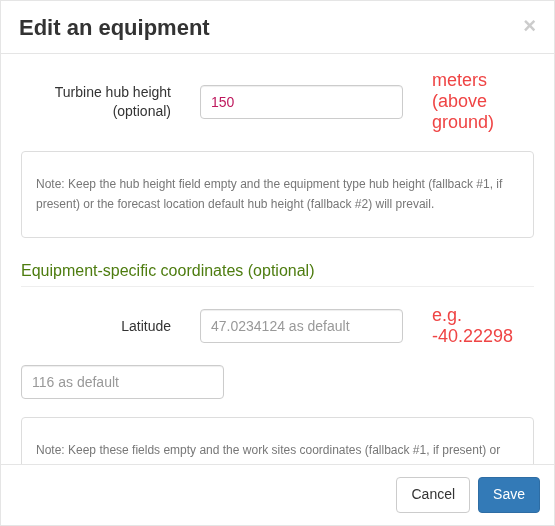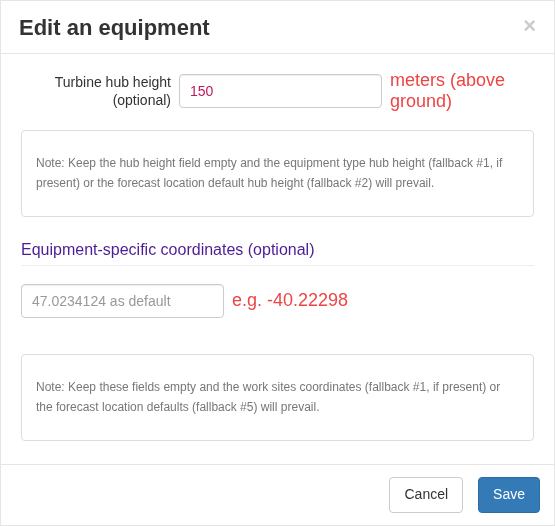--- a/index.html
+++ b/index.html
@@ -50,21 +50,21 @@
     overflow-y: scroll;
     padding: 16px 20px 8px 20px;
   }
   
   .modal-body::-webkit-scrollbar { width: 14px; }
   .modal-body::-webkit-scrollbar-track { background: #fafafa; }
   .modal-body::-webkit-scrollbar-thumb { background: #c6c6c6; border: 3px solid #fafafa; border-radius: 0; }
   .form-row {
     display: flex;
     align-items: center;
-    gap: 8px;
+    gap: 29px;
     margin-bottom: 18px;
   }
   .form-label {
     flex: 0 0 150px;
     text-align: right;
     color: #333;
     line-height: 1.3;
   }
   .form-input {
     flex: 0 0 160px;
@@ -87,34 +87,34 @@
     border: 1px solid #ddd;
     border-radius: 4px;
     padding: 22px 14px;
     color: #777;
     font-size: 12px;
     line-height: 1.7;
     margin: 0 0 24px 0;
   }
   .section-header {
     font-size: 16px;
-    color: #4c1d95;
+    color: #4d7c0f;
     margin: 8px 0 6px 0;
   }
   .section-rule {
     border: none;
     border-top: 1px solid #eee;
     margin: 6px 0 18px 0;
   }
   .modal-footer {
     border-top: 1px solid #e5e5e5;
     padding: 12px 14px;
     display: flex;
     justify-content: flex-end;
-    gap: 15px;
+    gap: 8px;
     background: #fff;
   }
   .btn {
     display: inline-block;
     padding: 7px 14px;
     font-size: 14px;
     line-height: 1.4;
     border-radius: 4px;
     cursor: pointer;
     border: 1px solid transparent;
@@ -149,26 +149,28 @@
         <input type="text" class="form-input" value="150" style="">
         <span class="form-help">meters (above ground)</span>
       </div>
 
       <div class="note-box">Note: Keep the hub height field empty and the equipment type hub height (fallback #1, if present) or the forecast location default hub height (fallback #2) will prevail.</div>
 
       <div class="section-header">Equipment-specific coordinates (optional)</div>
       <hr class="section-rule">
 
       <div class="form-row">
+        <label class="form-label">Latitude</label>
         <input type="text" class="form-input" placeholder="47.0234124 as default" style="">
         <span class="form-help">e.g. -40.22298</span>
       </div>
 
 
       <div class="form-row">
+        <input type="text" class="form-input" placeholder="116 as default" style="">
       </div>
 
       <div class="note-box" style="margin-bottom:8px;">Note: Keep these fields empty and the work sites coordinates (fallback #1, if present) or the forecast location defaults (fallback #5) will prevail.</div>
 
     </div>
   </div>
 
   <div class="modal-footer">
     <button class="btn btn-default">Cancel</button>
     <button class="btn btn-primary">Save</button>

